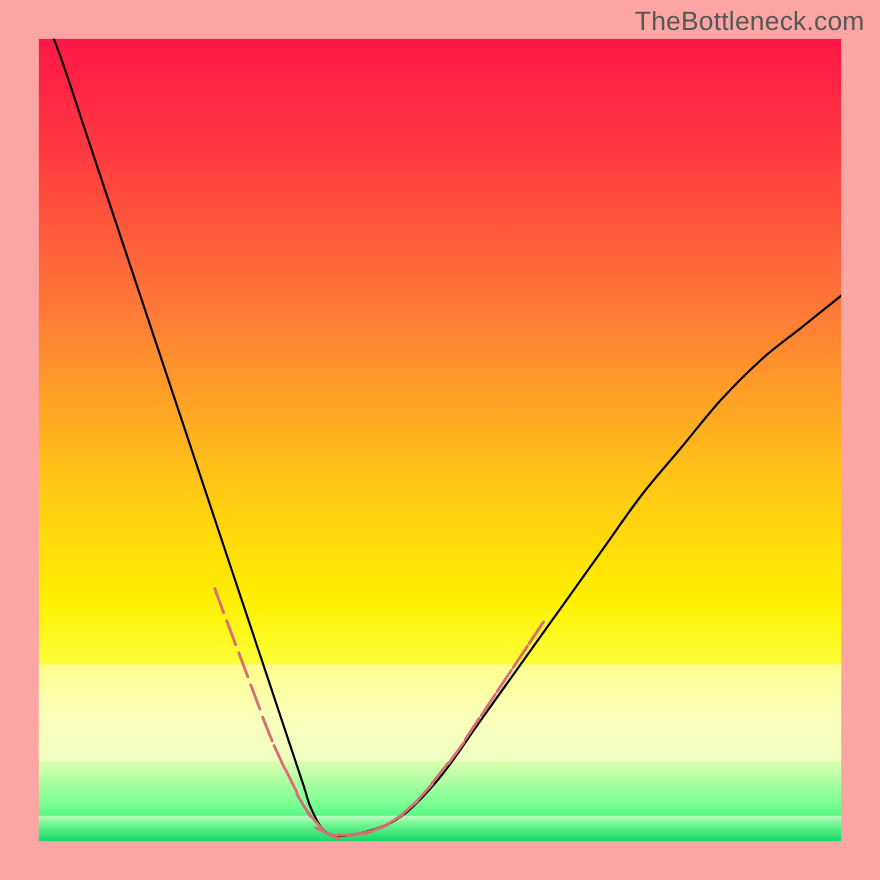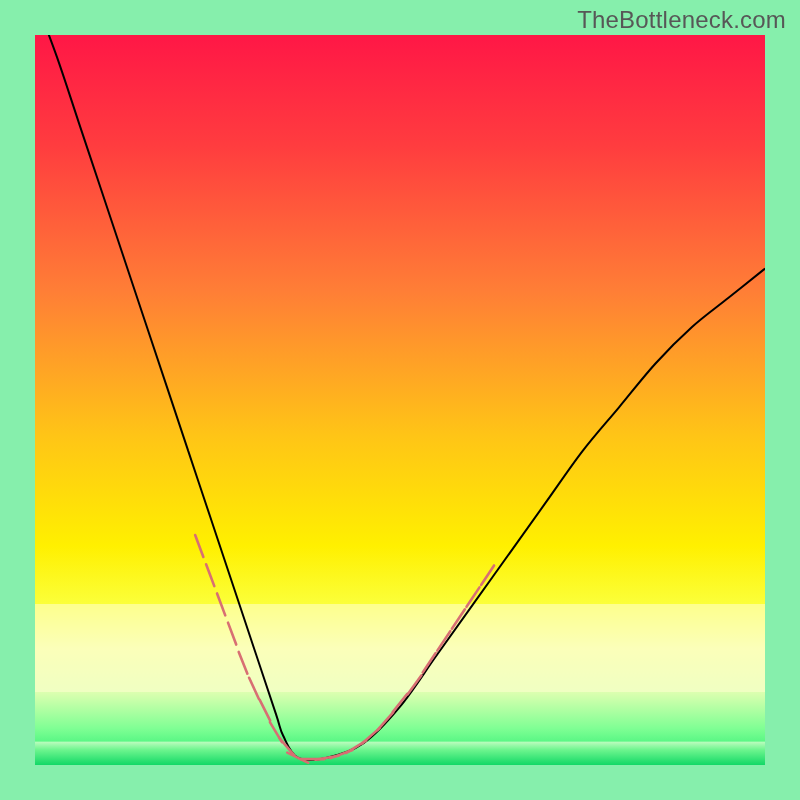--- a/index.html
+++ b/index.html
@@ -7,21 +7,21 @@
     padding: 0;
     width: 800px;
     height: 800px;
     background: #000;
     font-family: Arial, Helvetica, sans-serif;
     overflow: hidden;
   }
   .frame {
     position: absolute;
     inset: 0;
-    background: #86efac;
+    background: #fca5a5;
     text-align: center;
   }
   .watermark {
     position: absolute;
     top: 6px;
     right: 14px;
     color: #575757;
     font-size: 24px;
     letter-spacing: 0.2px;
     font-weight: 500;

